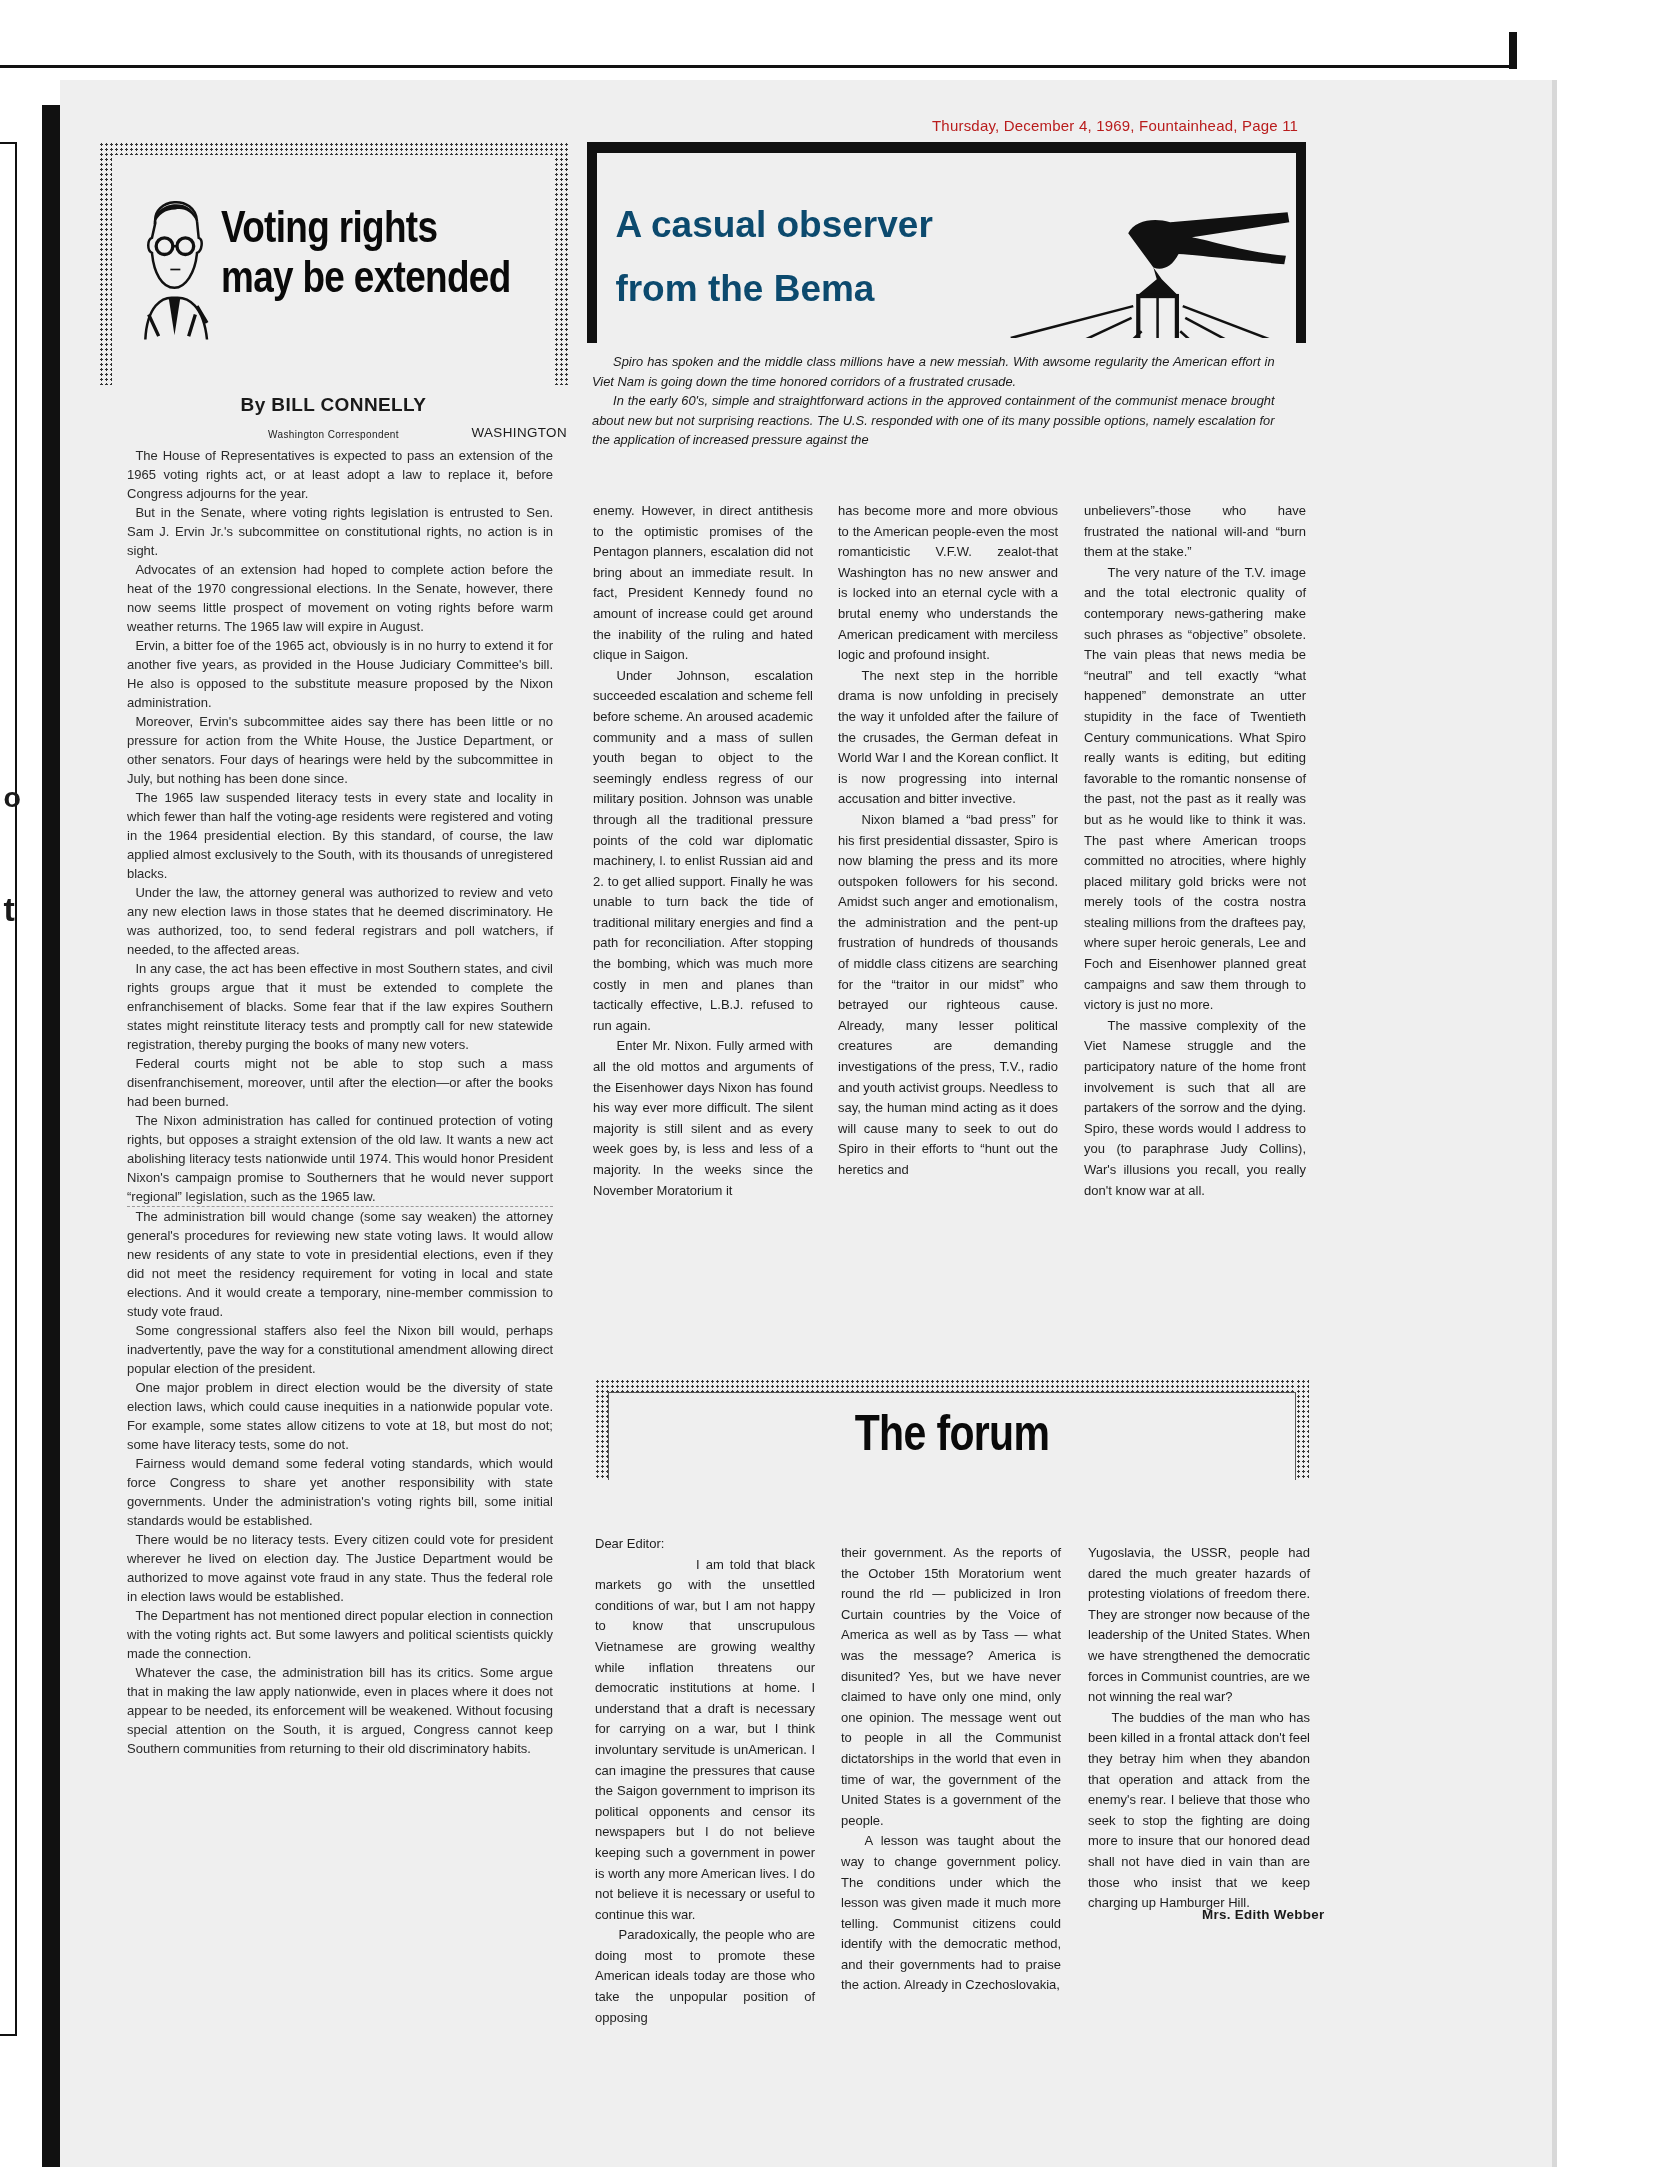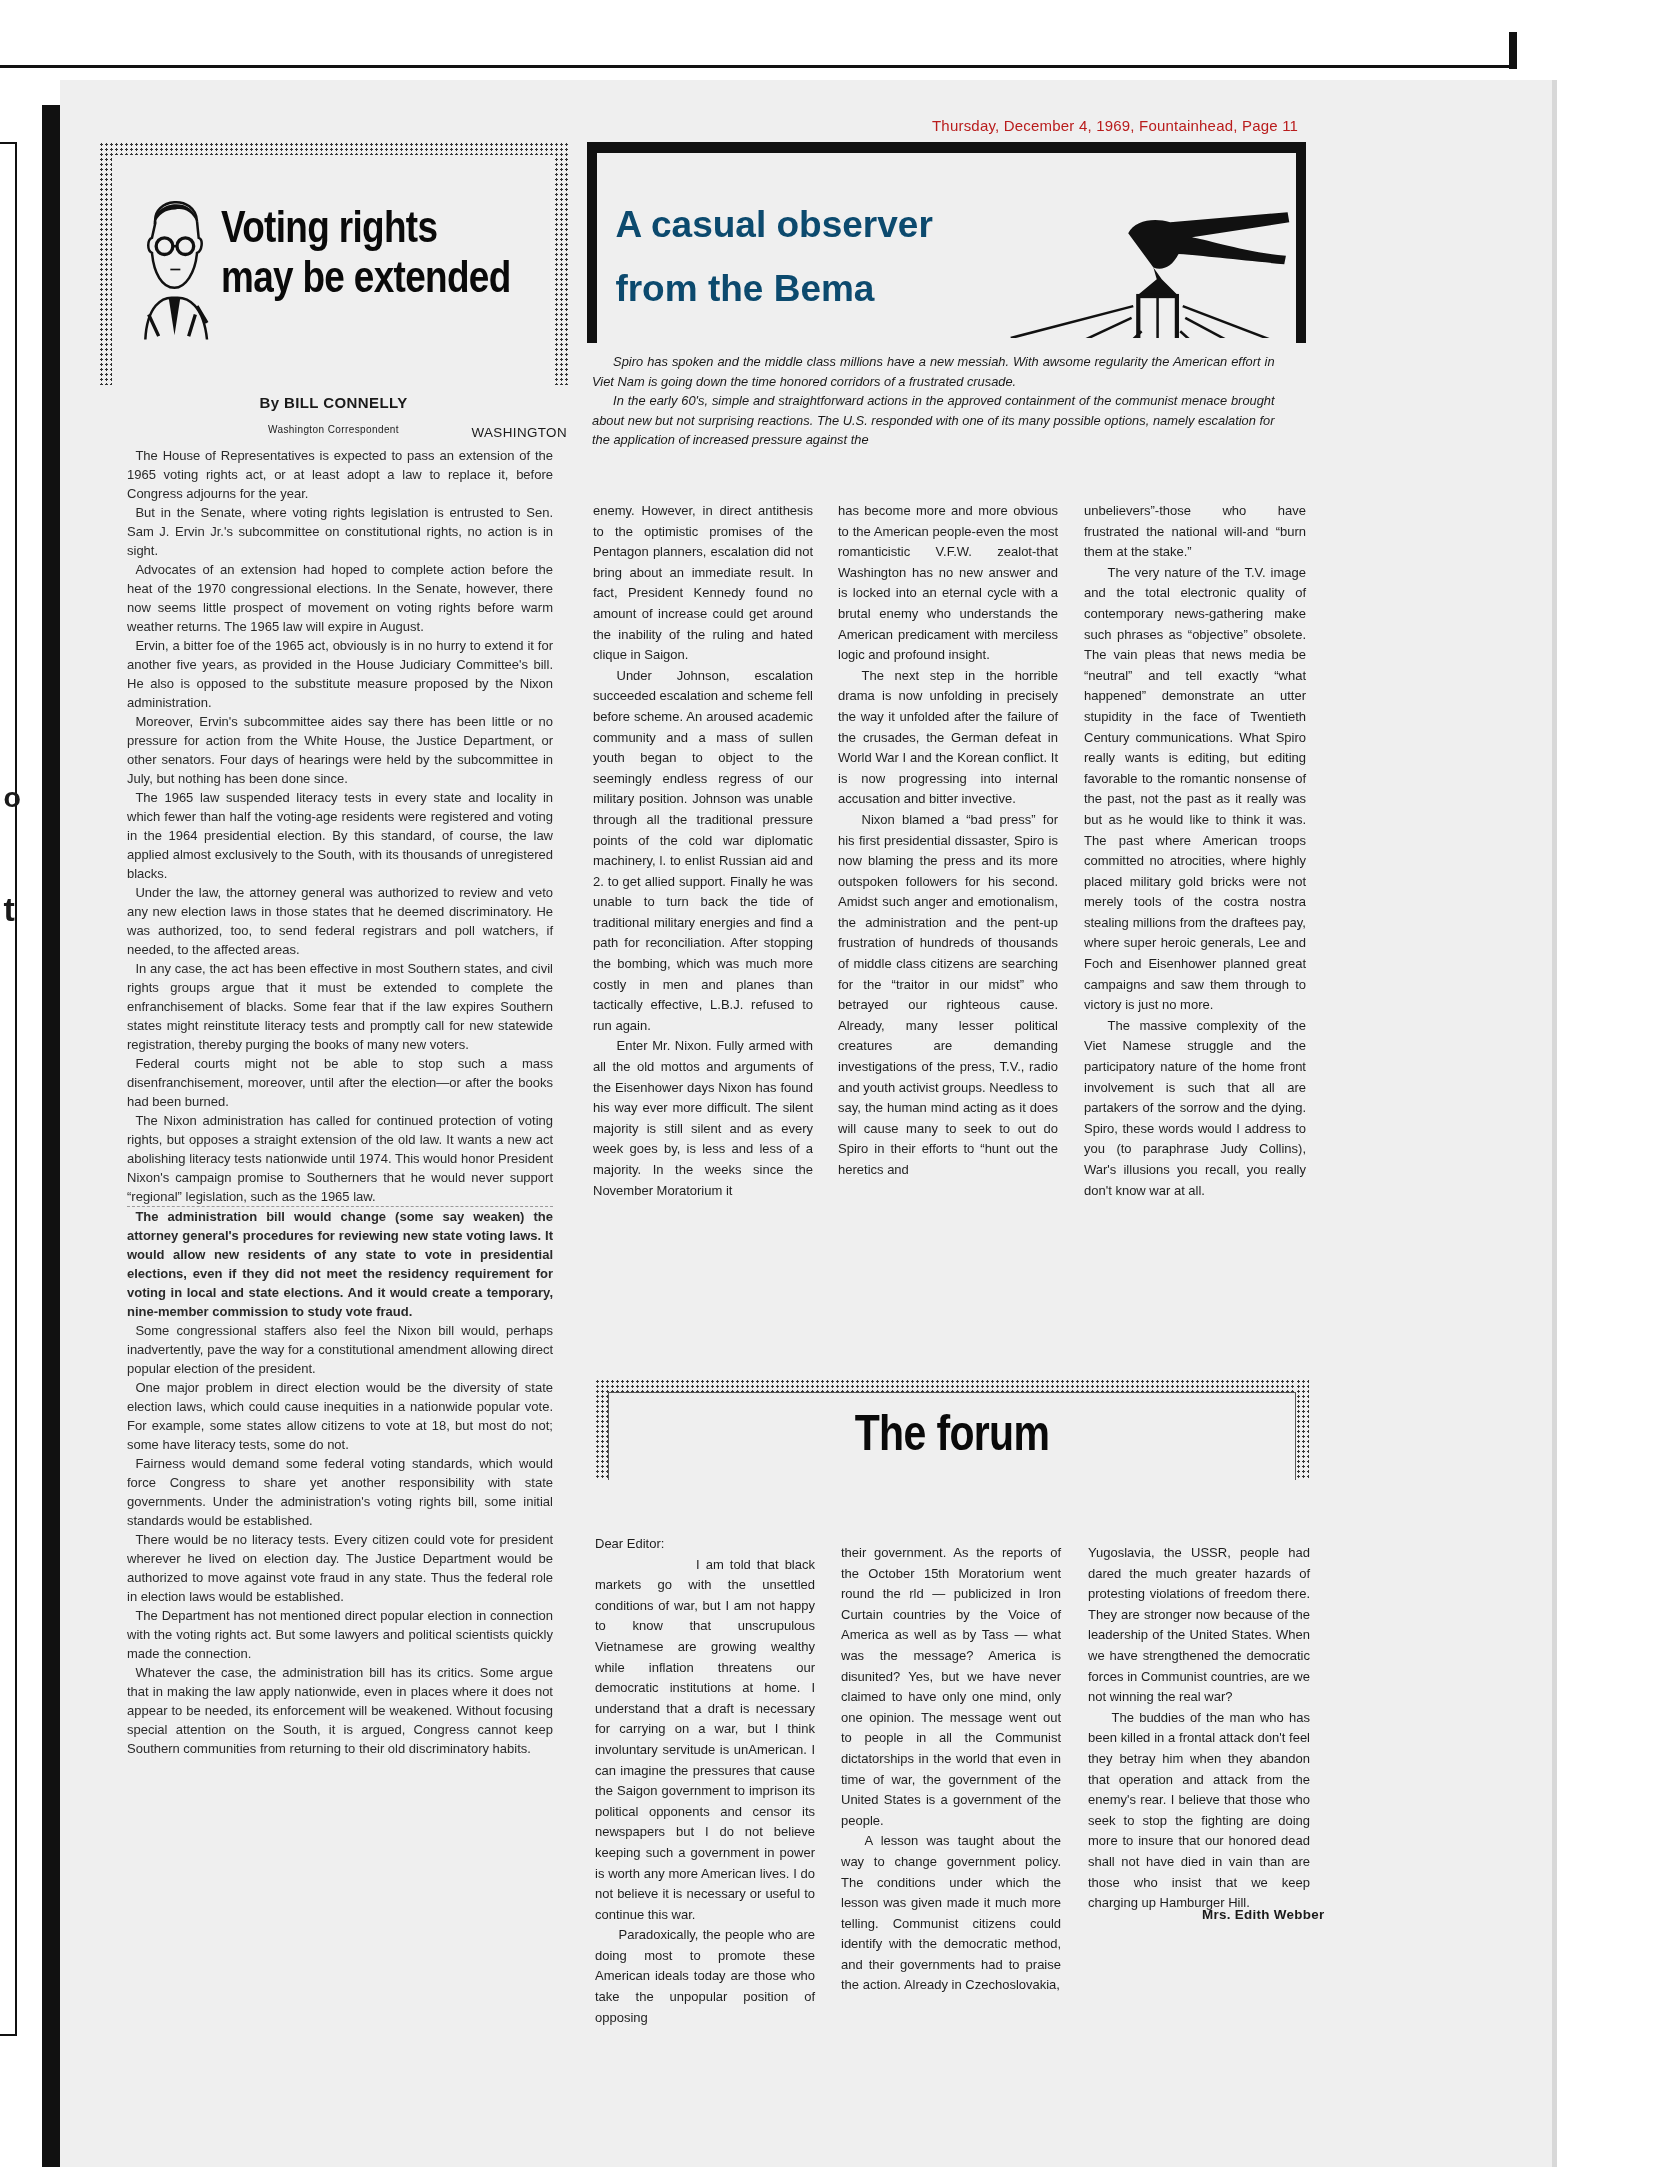--- a/index.html
+++ b/index.html
@@ -15,26 +15,26 @@
   .paper-edge-right { position:absolute; left:1552px; top:80px; width:5px; height:2087px; background:#d8d8d8; }
   .dateline { position:absolute; left:932px; top:117px; font-size:15px; letter-spacing:0.2px; color:#b91c1c; }
 
   
   .dotted { background-color:#efefef; background-image:radial-gradient(#333 1px, transparent 1.3px); background-size:5px 5px; }
   .va-box { position:absolute; left:99px; top:142px; width:469px; height:243px; }
   .va-inner { position:absolute; left:13.4px; top:13.4px; right:13.4px; bottom:0; background:#efefef; }
   .portrait { position:absolute; left:25px; top:34px; width:75px; height:151px; }
   .va-title { position:absolute; left:109px; top:47px; font-family:"Liberation Sans", sans-serif; font-weight:bold; font-size:45px; line-height:50px; transform:scaleX(0.82); transform-origin:left top; color:#0a0a0a; letter-spacing:-0.8px; white-space:nowrap; }
   .byline { position:absolute; left:99px; width:469px; top:394px; text-align:center; }
-  .byline .by { font-size:15px; font-weight:bold; letter-spacing:0.4px; }
+  .byline .by { font-size:19px; font-weight:bold; letter-spacing:0.4px; }
   .byline .role { font-size:10px; margin-top:13px; letter-spacing:0.4px; }
   .dateline-city { position:absolute; left:99px; top:425px; width:468px; text-align:right; font-size:13.4px; letter-spacing:0.4px; }
   .left-body { position:absolute; left:127px; top:446px; width:426px; font-size:13px; line-height:19px; text-align:justify; color:#2a2a2a; }
   .left-body p { margin:0; text-indent:8.4px; }
-  .left-body p.hr { border-top:0.8px dashed #999;font-weight:bold; }
+  .left-body p.hr { border-top:0.8px dashed #999; }
 
   
   .bema-box { position:absolute; left:587px; top:142px; width:719px; height:201px; border:10px solid #111; border-bottom:none; border-top-width:11.7px; box-sizing:border-box; }
   .bema-title { position:absolute; left:18.4px; top:40px; font-weight:bold; font-size:37px; line-height:64px; color:#0c4a6e; white-space:nowrap; }
   .lantern { position:absolute; right:0; top:34px; width:302px; height:151px; }
   .bema-intro { position:absolute; left:592px; top:352px; width:711px; font-style:italic; font-size:13.4px; line-height:19.5px; text-align:justify; transform:scaleX(0.96); transform-origin:left top; }
   .bema-intro p { margin:0; text-indent:22px; }
   .col { position:absolute; font-size:13px; line-height:20.6px; text-align:justify; text-align-last:auto; color:#1e1e1e;margin-top:40px; }
   .col p { margin:0; text-indent:23.5px; }
   .col p.first { text-indent:0; }

